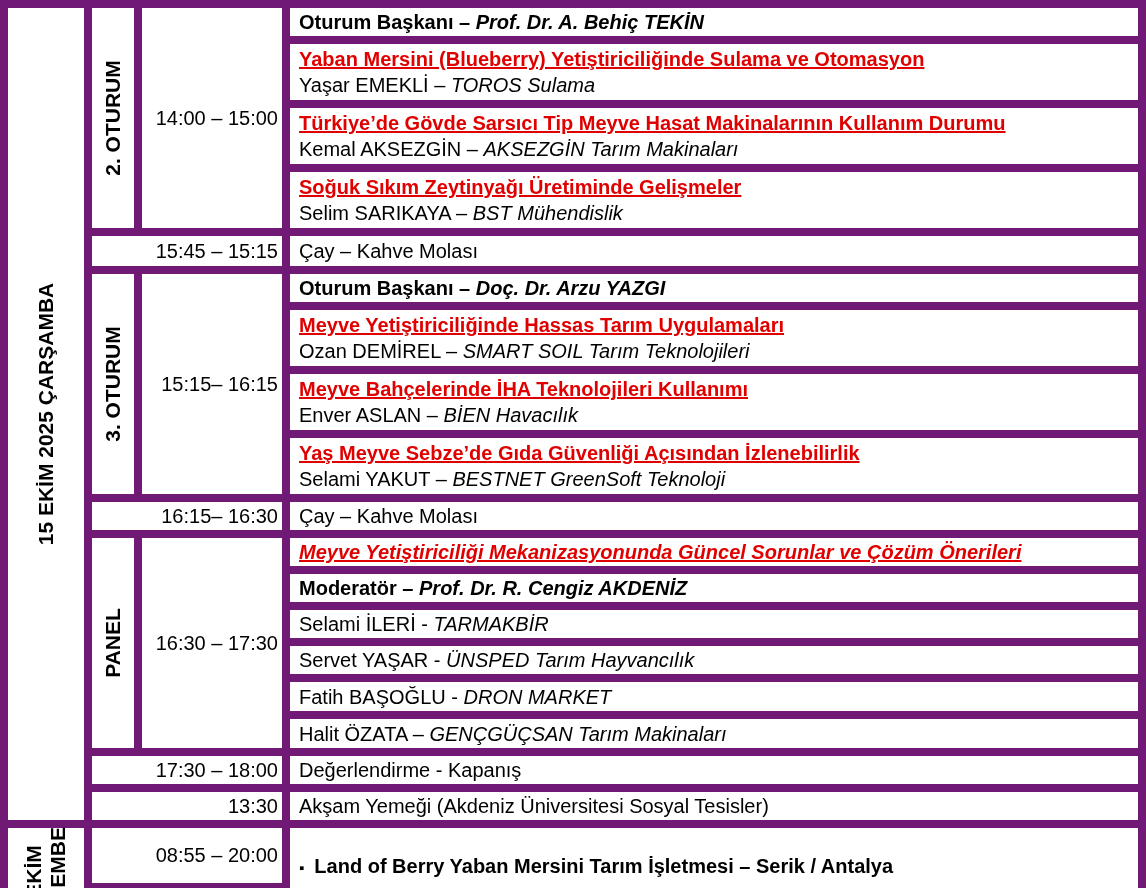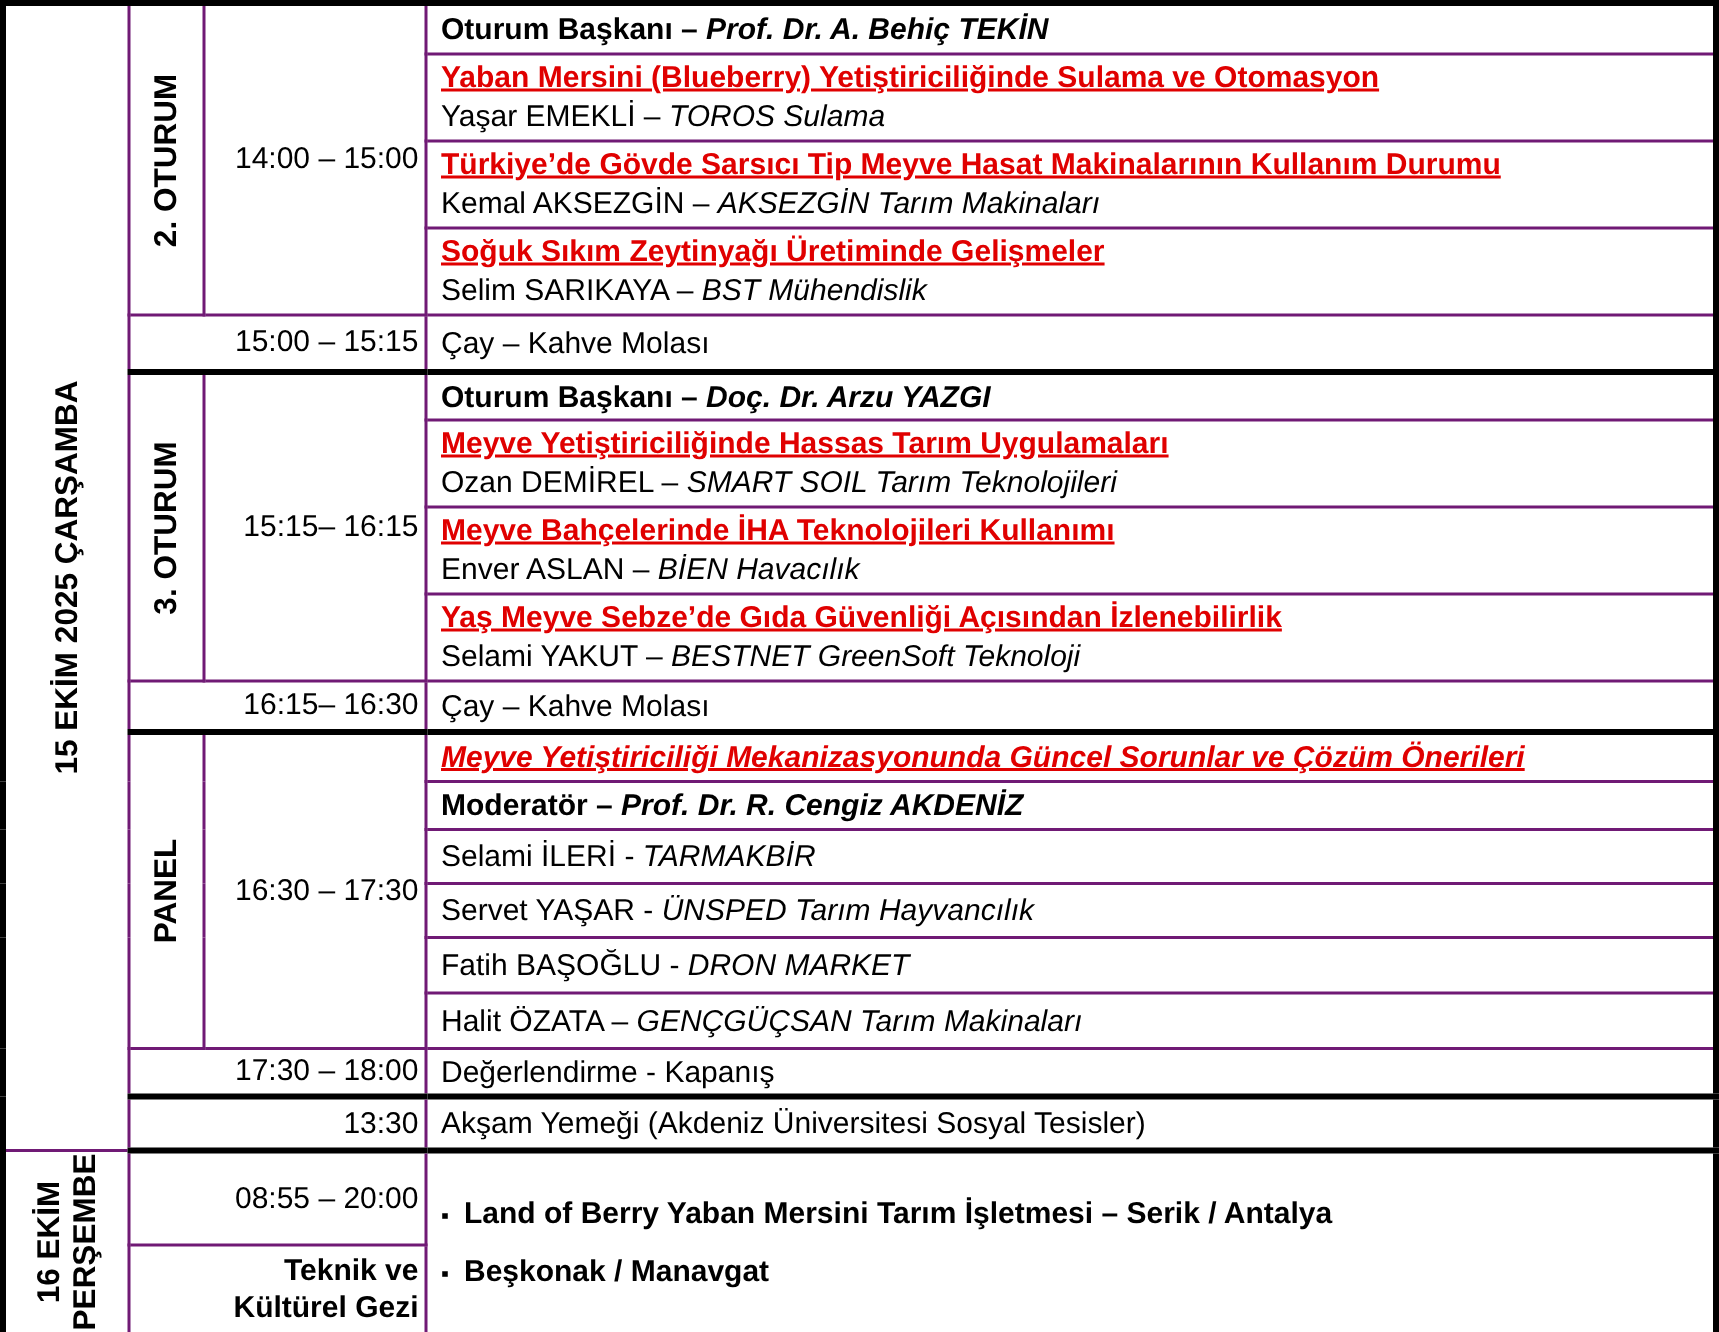--- a/index.html
+++ b/index.html
@@ -7,21 +7,21 @@
   html, body { margin: 0; padding: 0; background: #fff; }
   body { width: 1146px; font-family: "Liberation Sans", sans-serif; color: var(--ink); }
 
   table.schedule {
     border-collapse: collapse;
     table-layout: fixed;
     width: 1146px;
     border: 4px solid #000;
   }
   td {
-    border: 2px solid #701a75;
+    border: 8px solid #701a75;
     padding: 0 8px;
     vertical-align: middle;
     font-size: 20px;
     overflow: hidden;
   }
   tr.thick > td { border-bottom: 4px solid #000; }
 
   
   td.vcell { position: relative; padding: 0; overflow: visible; }
   .vtext {
@@ -97,21 +97,21 @@
     <td class="contentcell">
       <div class="two-line">
         <div class="t-title">Soğuk Sıkım Zeytinyağı Üretiminde Gelişmeler</div>
         <div><span>Selim SARIKAYA –</span> <i class="org">BST Mühendislik</i></div>
       </div>
     </td>
   </tr>
 
   <tr class="thick" style="height:38px">
     <td class="timecell" colspan="2">
-      <div>15:00 – 15:15</div>
+      <div>15:45 – 15:15</div>
     </td>
     <td class="contentcell">
       <div class="one-line">Çay – Kahve Molası</div>
     </td>
   </tr>
 
   <tr style="height:32px">
     <td class="vcell" rowspan="4">
       <div class="vtext">3. OTURUM</div>
     </td>

